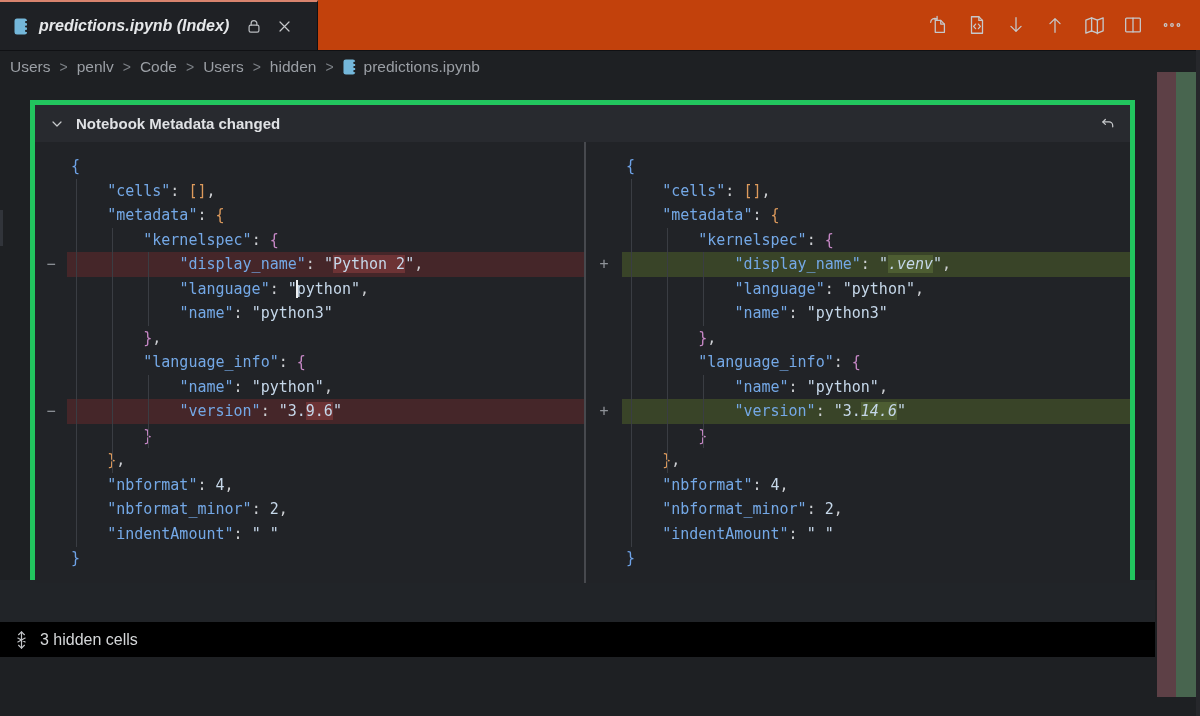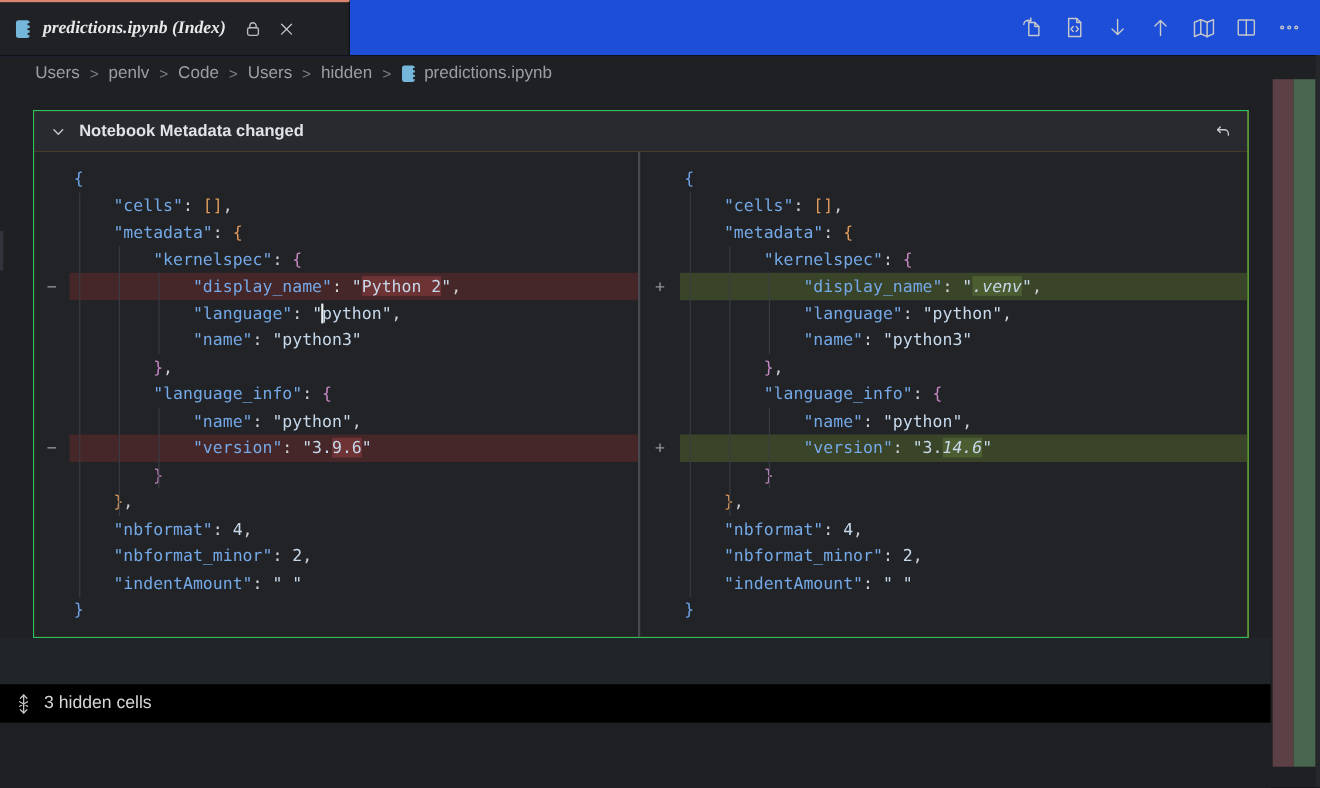--- a/index.html
+++ b/index.html
@@ -1,52 +1,52 @@
 <!DOCTYPE html>
 <html><head>
 <meta charset="utf-8">
 <style>
   html,body{margin:0;padding:0;background:#101114;}
   .window{position:relative;width:1200px;height:716px;overflow:hidden;
     background:#1e2023;font-family:"Liberation Sans",sans-serif;color:#d5d7da;}
 
   
-  .tabbar{position:absolute;top:0;left:0;right:0;height:50px;background:#1d4ed8;
-    border-bottom:1px solid #101114;display:flex;align-items:stretch;font-family:Liberation Serif, serif;}
+  .tabbar{position:absolute;top:0;left:0;right:0;height:50px;background:#c2410c;
+    border-bottom:1px solid #101114;display:flex;align-items:stretch;}
   .tab{width:318px;box-sizing:border-box;background:#1f2125;border-top:2.5px solid #d8846e;
     border-right:1px solid #0f1012;display:flex;align-items:center;gap:10px;padding:0 12px 0 14px;height:50px;}
   .tab-title{font-style:italic;font-weight:600;font-size:16px;color:#e6e8ea;white-space:nowrap;}
   .tab-glyph{display:flex;align-items:center;color:#b9bcc0;}
   .toolbar{margin-left:auto;display:flex;align-items:center;gap:15px;padding-right:16px;}
   .tb-icon{display:flex;align-items:center;justify-content:center;width:24px;height:24px;cursor:pointer;}
   .tb-icon svg{stroke:#c6c8cb;fill:none;stroke-width:1.4;stroke-linecap:round;stroke-linejoin:round;}
 
   
   .breadcrumbs{position:absolute;top:51px;left:0;right:0;height:31px;display:flex;
-    align-items:center;padding-left:32px;font-size:15.5px;color:#9b9fa5;gap:9px;}
+    align-items:center;padding-left:10px;font-size:15.5px;color:#9b9fa5;gap:9px;}
   .crumb{white-space:nowrap;cursor:pointer;}
   .crumb-sep{color:#7c8086;font-size:14px;}
   .crumb-file{display:flex;align-items:center;gap:7px;}
 
   
   .editor{position:absolute;top:82px;left:0;right:0;bottom:0;background:#1e2023;}
   .ruler-red{position:absolute;left:1157px;top:72px;width:19px;height:625px;background:#5d4046;}
   .ruler-green{position:absolute;left:1176px;top:72px;width:20px;height:625px;background:#48654f;}
   .right-edge{position:absolute;left:1196px;top:50px;width:4px;height:666px;background:#26272b;}
   .left-strip{position:absolute;left:0;top:210px;width:3px;height:36px;background:#31343a;}
 
   .band-mid{position:absolute;left:0;right:45px;top:498px;height:42px;background:#212428;}
   .footer-row{position:absolute;left:0;right:45px;top:540px;height:35px;background:#000000;
     display:flex;align-items:center;gap:10px;padding-left:13px;cursor:pointer;}
   .footer-row svg{stroke:#c2c4c7;fill:none;stroke-width:1.3;stroke-linecap:round;stroke-linejoin:round;}
   .footer-label{font-size:16px;color:#d5d7d9;}
 
   
   .diff-card{position:absolute;left:30px;top:18px;width:1105px;height:480px;box-sizing:border-box;
-    border:1px solid #22c55e;background:#eab308;}
+    border:5px solid #22c55e;background:#b91c1c;}
   .diff-header{height:37px;display:flex;align-items:center;gap:9px;background:#282a2f;padding:0 12px;}
   .diff-header svg{stroke:#c8cacd;fill:none;stroke-width:1.5;stroke-linecap:round;stroke-linejoin:round;}
   .diff-title{font-weight:700;font-size:15px;color:#e0e2e5;flex:1;}
   .discard-btn{display:flex;align-items:center;cursor:pointer;padding:2px;}
 
   .diff-body{position:relative;display:flex;height:441px;background:#212327;}
   .gutter{position:relative;font-family:"DejaVu Sans Mono",monospace;font-size:15px;line-height:24.5px;
     padding-top:12px;color:#8f9399;}
   .gutter-left{width:32px;}
   .gutter-mid{width:36px;}

